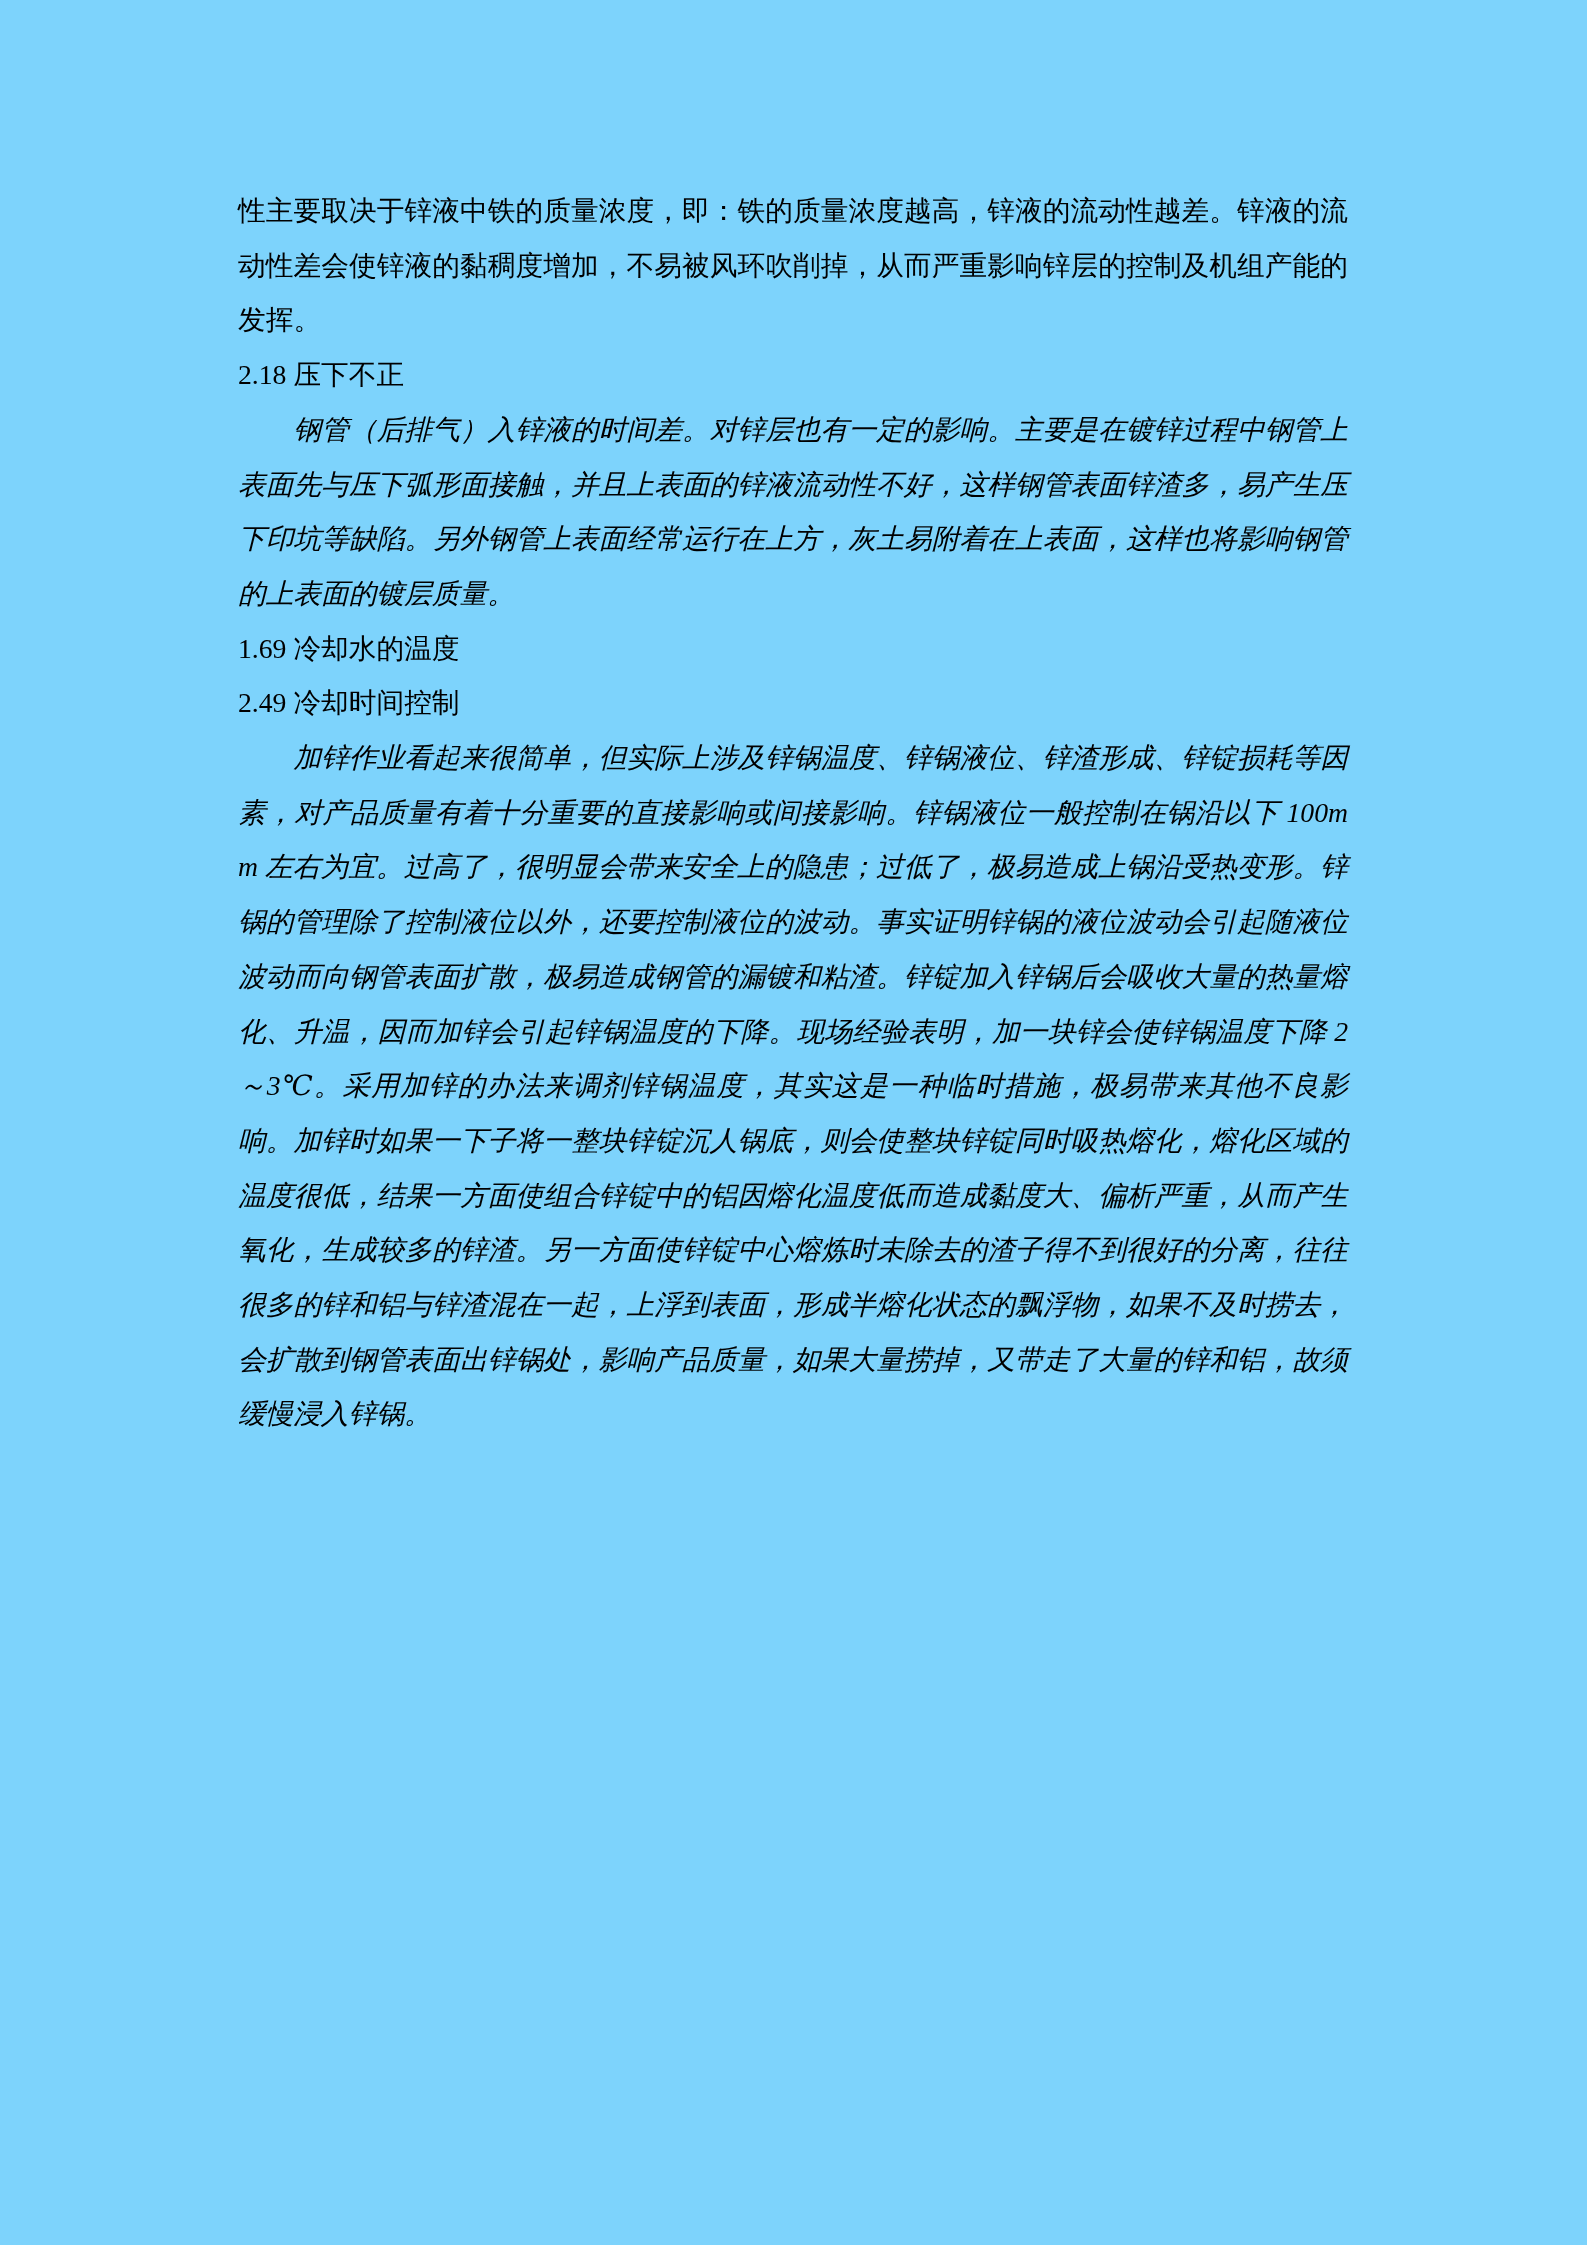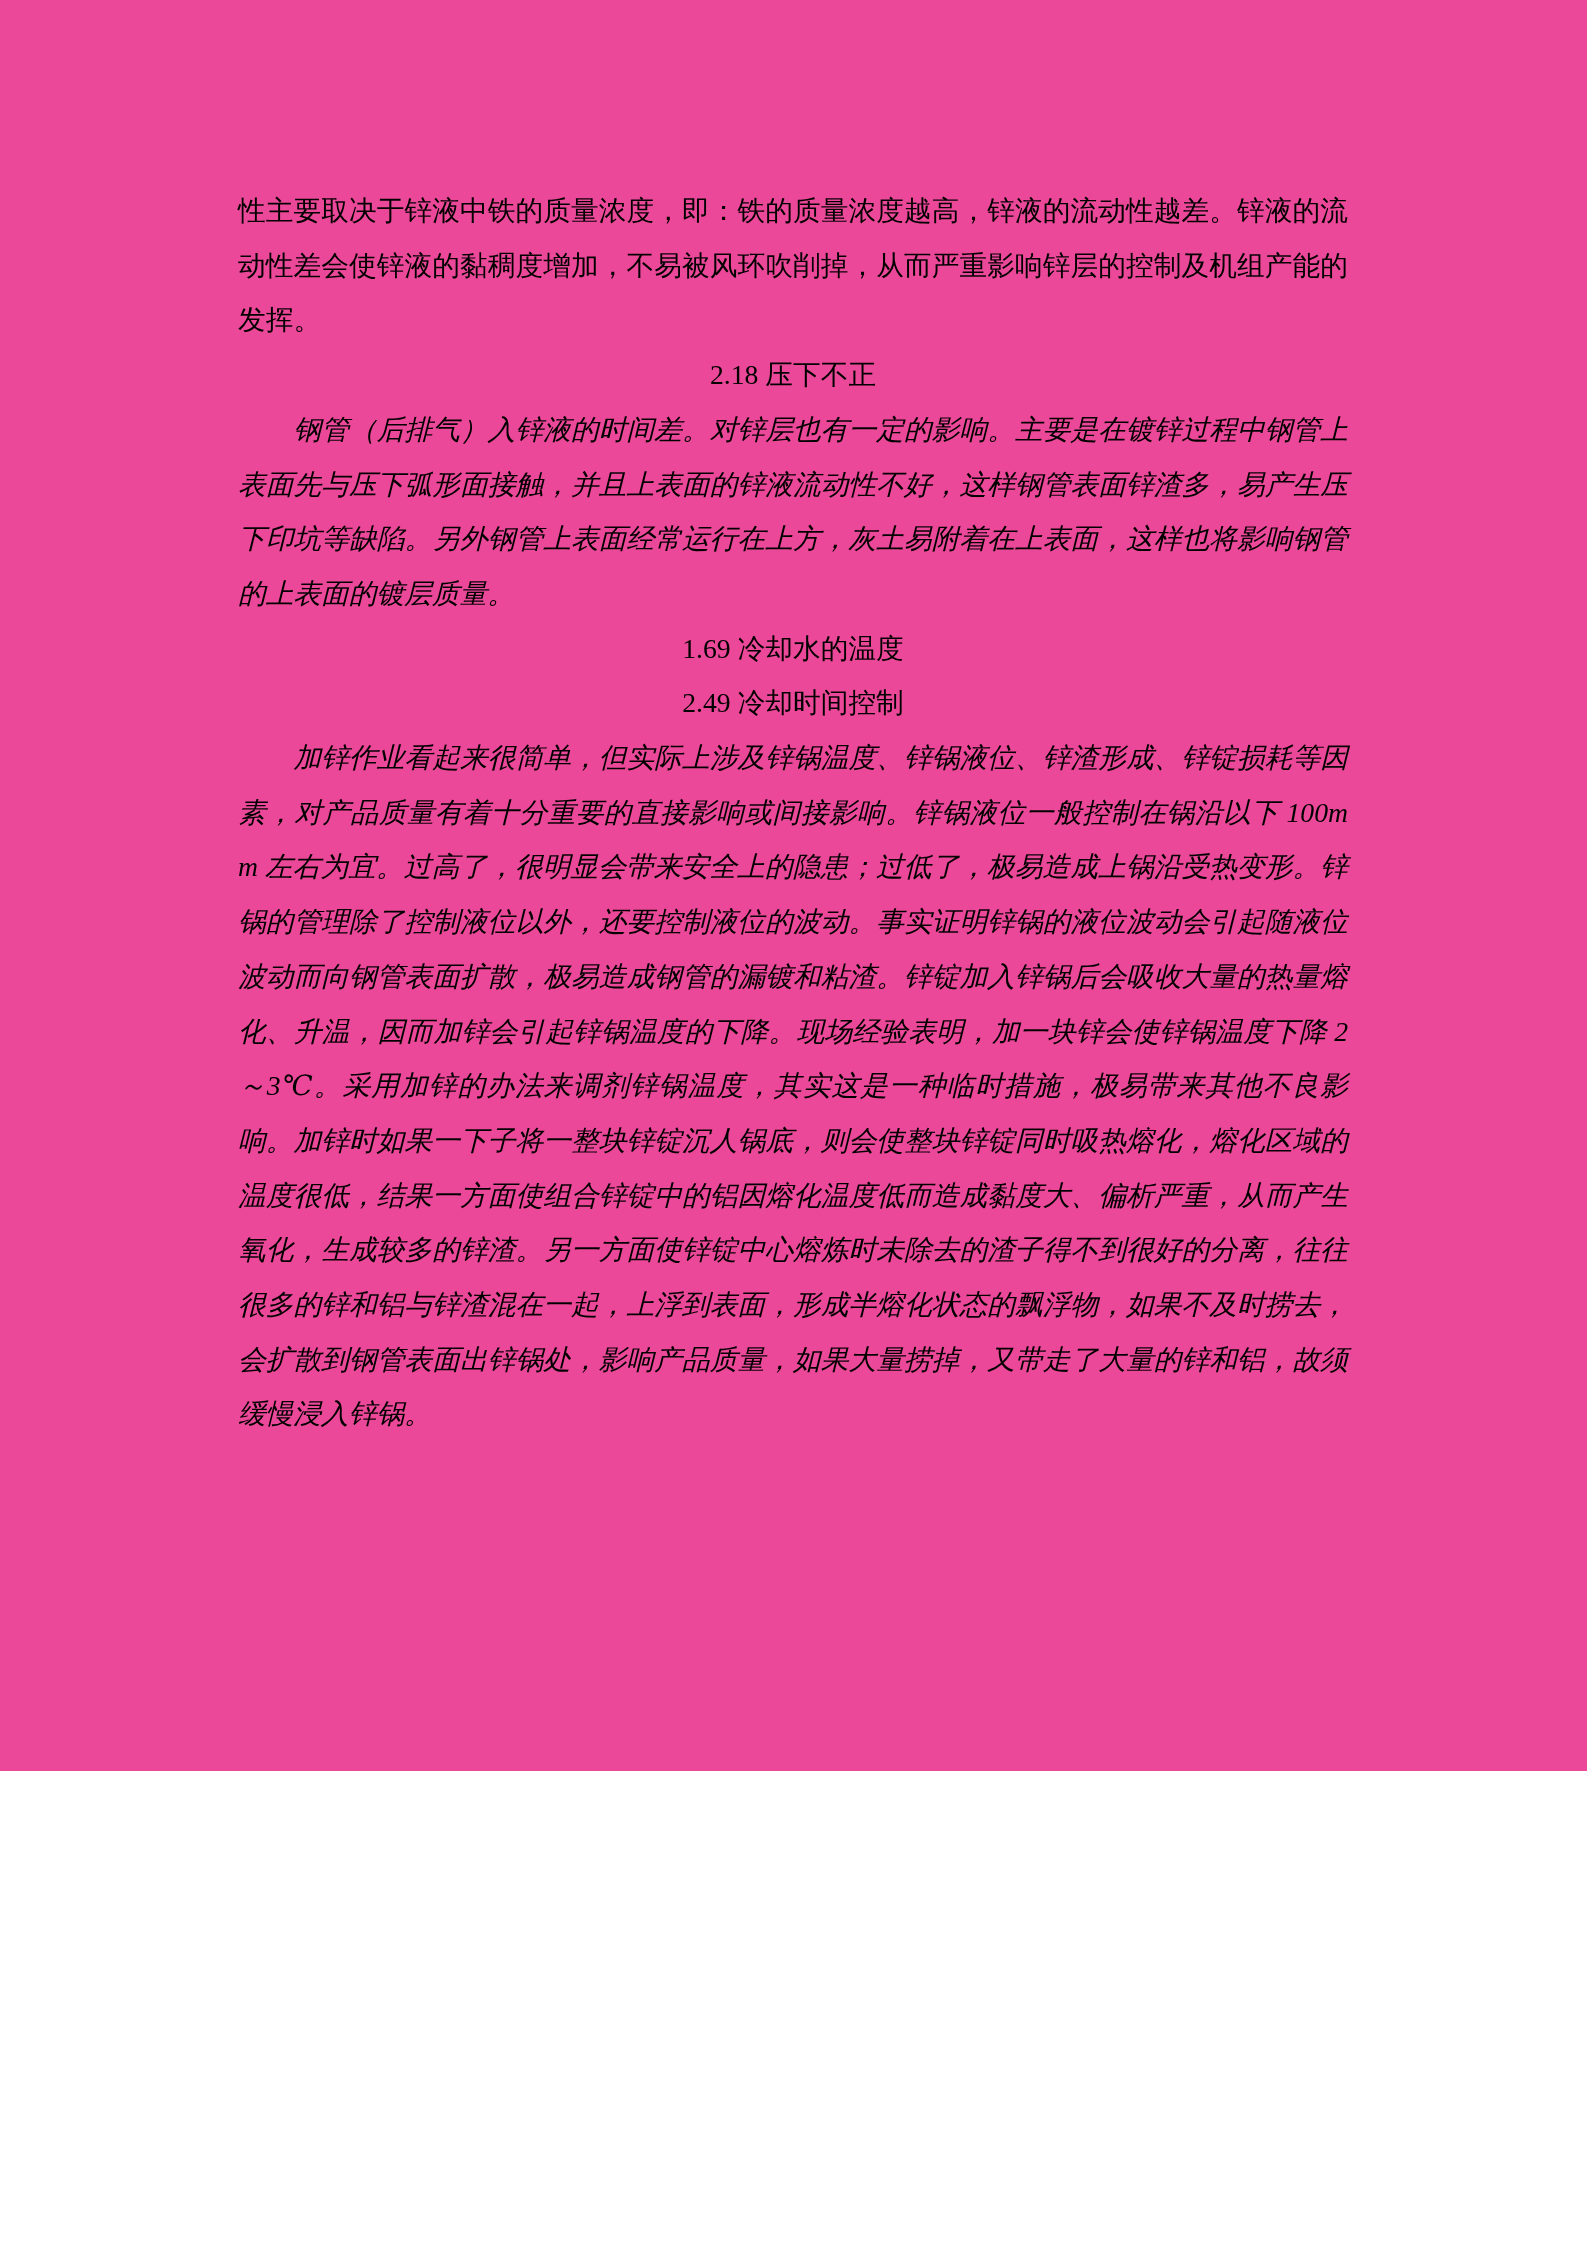--- a/index.html
+++ b/index.html
@@ -3,22 +3,22 @@
 <meta charset="utf-8">
 <style>
   html, body {
     margin: 0;
     padding: 0;
     background: #ffffff;
   }
   .page {
     position: relative;
     width: 1587px;
-    height: 1771px;
-    background: #ec4899;
+    height: 2245px;
+    background: #7dd3fc;
     overflow: hidden;
   }
   .text-block {
     position: absolute;
     left: 238px;
     top: 184px;
     width: 1110px;
     font-family: "Liberation Serif", "DejaVu Serif", serif;
     font-size: 27.7px;
     line-height: 54.7px;
@@ -30,21 +30,21 @@
     text-align: justify;
     text-justify: inter-ideograph;
     word-break: break-all;
   }
   .para.indent {
     text-indent: 2em;
     font-style: italic;
   }
   .heading {
     margin: 0;
-    text-align: center;
+    text-align: left;
     font-weight: normal;
   }
 </style>
 </head>
 <body>
 
 <div class="page">
   <div class="text-block">
 
     <p class="para">性主要取决于锌液中铁的质量浓度，即：铁的质量浓度越高，锌液的流动性越差。锌液的流动性差会使锌液的黏稠度增加，不易被风环吹削掉，从而严重影响锌层的控制及机组产能的发挥。</p>

